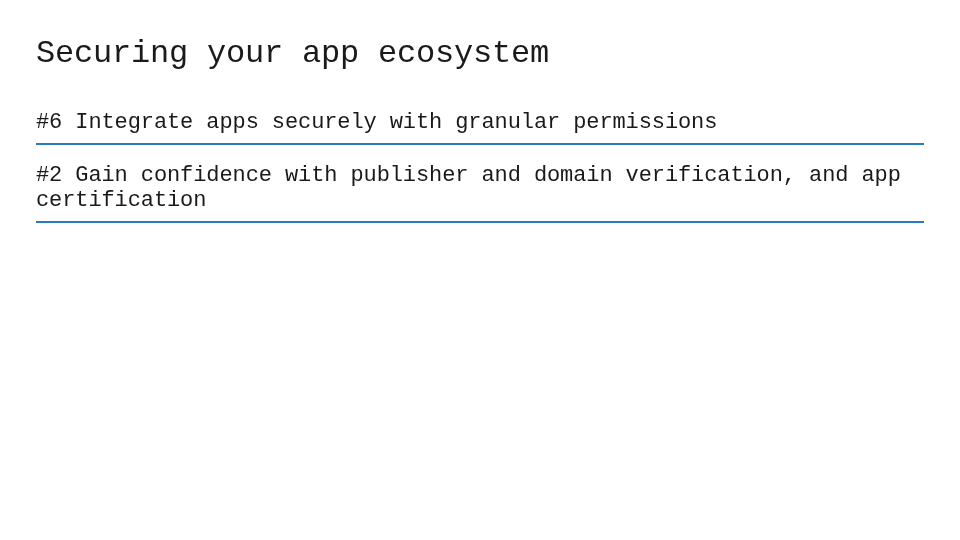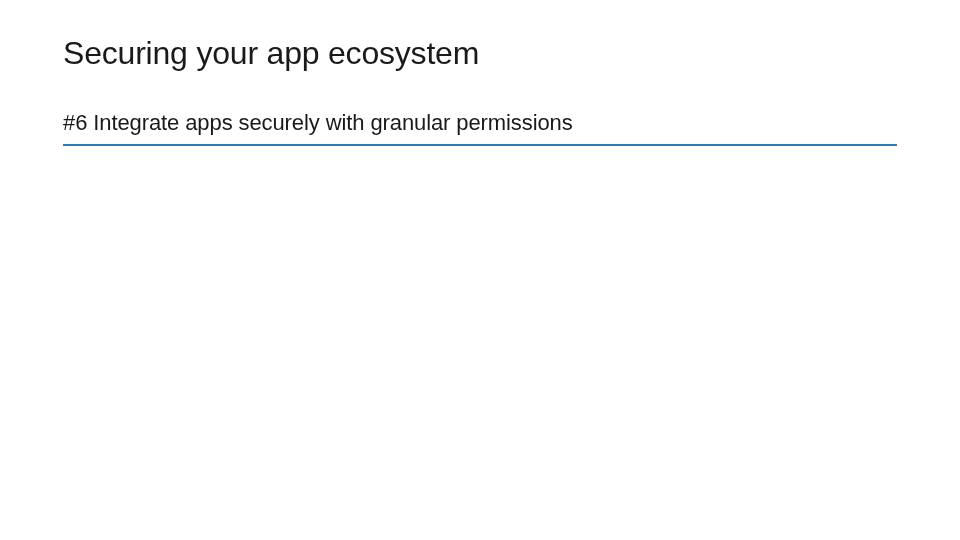--- a/index.html
+++ b/index.html
@@ -9,21 +9,22 @@
     }
     body {
       width: 960px;
       height: 540px;
       background: #ffffff;
       font-family: "Segoe UI", -apple-system, BlinkMacSystemFont, sans-serif;
       color: #1a1a1a;
       overflow: hidden;
     }
     .slide {
-      padding: 35px 63px;
+      padding: 35px 36px;
+      font-family: Liberation Mono, monospace;
     }
     .title {
       font-size: 32px;
       font-weight: 400;
       color: #1a1a1a;
       margin-bottom: 38px;
       letter-spacing: -0.2px;
     }
     .item {
       font-size: 22px;
@@ -34,13 +35,14 @@
       margin-bottom: 18px;
       letter-spacing: -0.1px;
     }
   </style>
 </head>
 <body>
 
 <div class="slide">
   <h1 class="title">Securing your app ecosystem</h1>
   <div class="item">#6 Integrate apps securely with granular permissions</div>
+  <div class="item">#2 Gain confidence with publisher and domain verification, and app certification</div>
 </div>
 
 </body></html>

